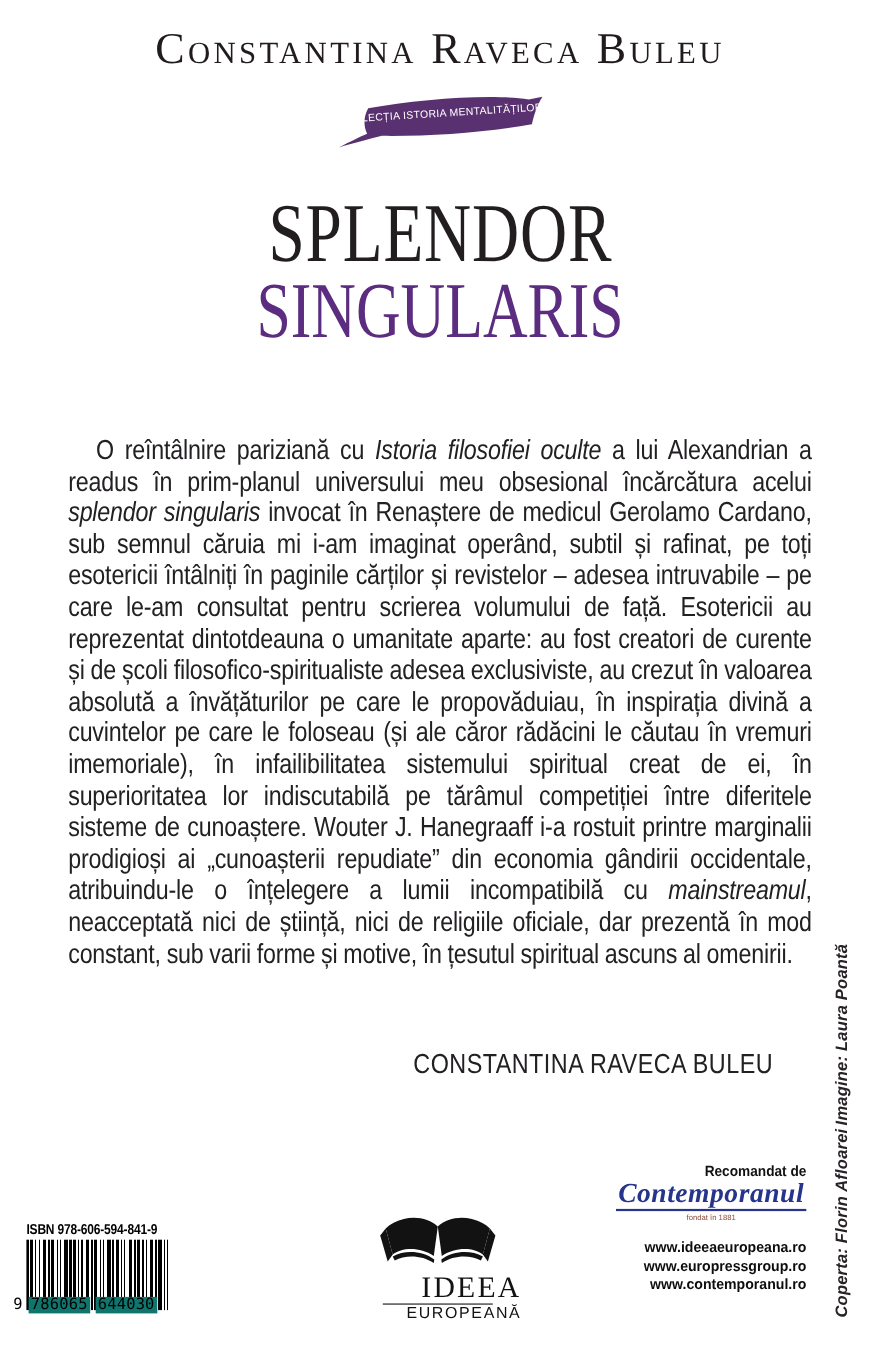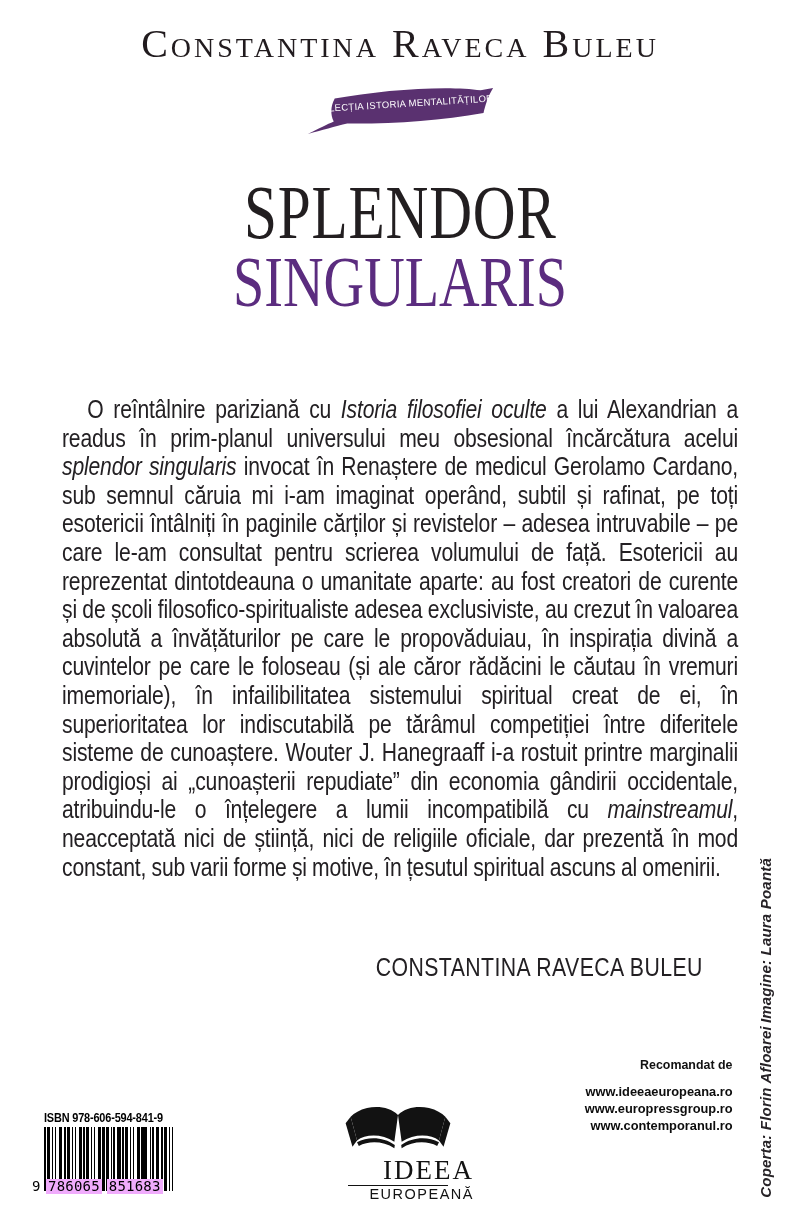--- a/index.html
+++ b/index.html
@@ -89,21 +89,21 @@
     font-weight: bold;
     font-size: 15px;
     letter-spacing: 0.2px;
     color: #262226;
     white-space: nowrap;
   }
   .credit-image  { top: 858px; }
   .credit-cover  { top: 1026px; }
 
   
-  .isbn-block { position: absolute; left: 32px; top: 1110px; width: 160px; }
+  .isbn-block { position: absolute; left: 12px; top: 1110px; width: 160px; }
   .isbn-label {
     margin-left: 12px;
     font-size: 13px; font-weight: bold;
     letter-spacing: -0.2px;
     transform: scaleX(0.84);
     transform-origin: 0 0;
     white-space: nowrap;
     color: #000;
   }
   .barcode-wrap { position: relative; margin-left: 12px; margin-top: 2px; width: 131px; height: 64px; }
@@ -119,21 +119,21 @@
   }
   .barcode-digits {
     position: absolute;
     left: -12px; top: 52px;
     display: flex; align-items: flex-start;
     font-family: "DejaVu Sans Mono", monospace;
     font-size: 14px; line-height: 15px;
     color: #000;
   }
   .barcode-digits .lead { width: 9px; background: #fff; }
-  .barcode-digits .grp { background: #f0abfc; padding: 0 2px; margin-left: 5px; letter-spacing: 0.2px; }
+  .barcode-digits .grp { background: #0f766e; padding: 0 2px; margin-left: 5px; letter-spacing: 0.2px; }
 
   
   .publisher {
     position: absolute;
     left: 322px; top: 1104px; width: 152px;
     text-align: right;
     color: #121212;
   }
   .publisher svg { display: block; margin: 0 auto; }
   .publisher-name {
@@ -214,21 +214,21 @@
   <div class="vert-credit credit-image">Imagine: Laura Poantă</div>
   <div class="vert-credit credit-cover">Coperta: Florin Afloarei</div>
 
   <div class="isbn-block">
     <div class="isbn-label">ISBN 978-606-594-841-9</div>
     <div class="barcode-wrap">
       <div class="bars"></div>
       <div class="barcode-digits">
         <span class="lead">9</span>
         <span class="grp">786065</span>
-        <span class="grp">851683</span>
+        <span class="grp">644030</span>
       </div>
     </div>
   </div>
 
   <div class="publisher">
     <svg viewBox="0 0 120 56" width="110" height="51" aria-hidden="true">
       <g fill="#121212">
         <path d="M60 12 C52 4 38 1.5 26 4.5 C18 6.5 12 10 8 14 L15 40 C24 33 42 32 56 41.5 Z"></path>
         <path d="M60 12 C68 4 82 1.5 94 4.5 C102 6.5 108 10 112 14 L105 40 C96 33 78 32 64 41.5 Z"></path>
         <path d="M8 14 L2.5 21 L10 47 L15 40 Z"></path>
@@ -237,20 +237,24 @@
         <path d="M105 42 C93 35.5 76 36 63.5 45 L64 48.5 C76 40.5 92 40 103 46 Z"></path>
       </g>
     </svg>
     <div class="publisher-name">IDEEA</div>
     <div class="publisher-rule"></div>
     <div class="publisher-sub">EUROPEANĂ</div>
   </div>
 
   <div class="footer-right">
     <div class="recomandat">Recomandat de</div>
+    <div class="contemporanul-wrap">
+      <span class="contemporanul">Contemporanul</span>
+      <div class="fondat">fondat în 1881</div>
+    </div>
     <div class="websites">
       <div>www.ideeaeuropeana.ro</div>
       <div>www.europressgroup.ro</div>
       <div>www.contemporanul.ro</div>
     </div>
   </div>
 
 </div>
 
 </body></html>

